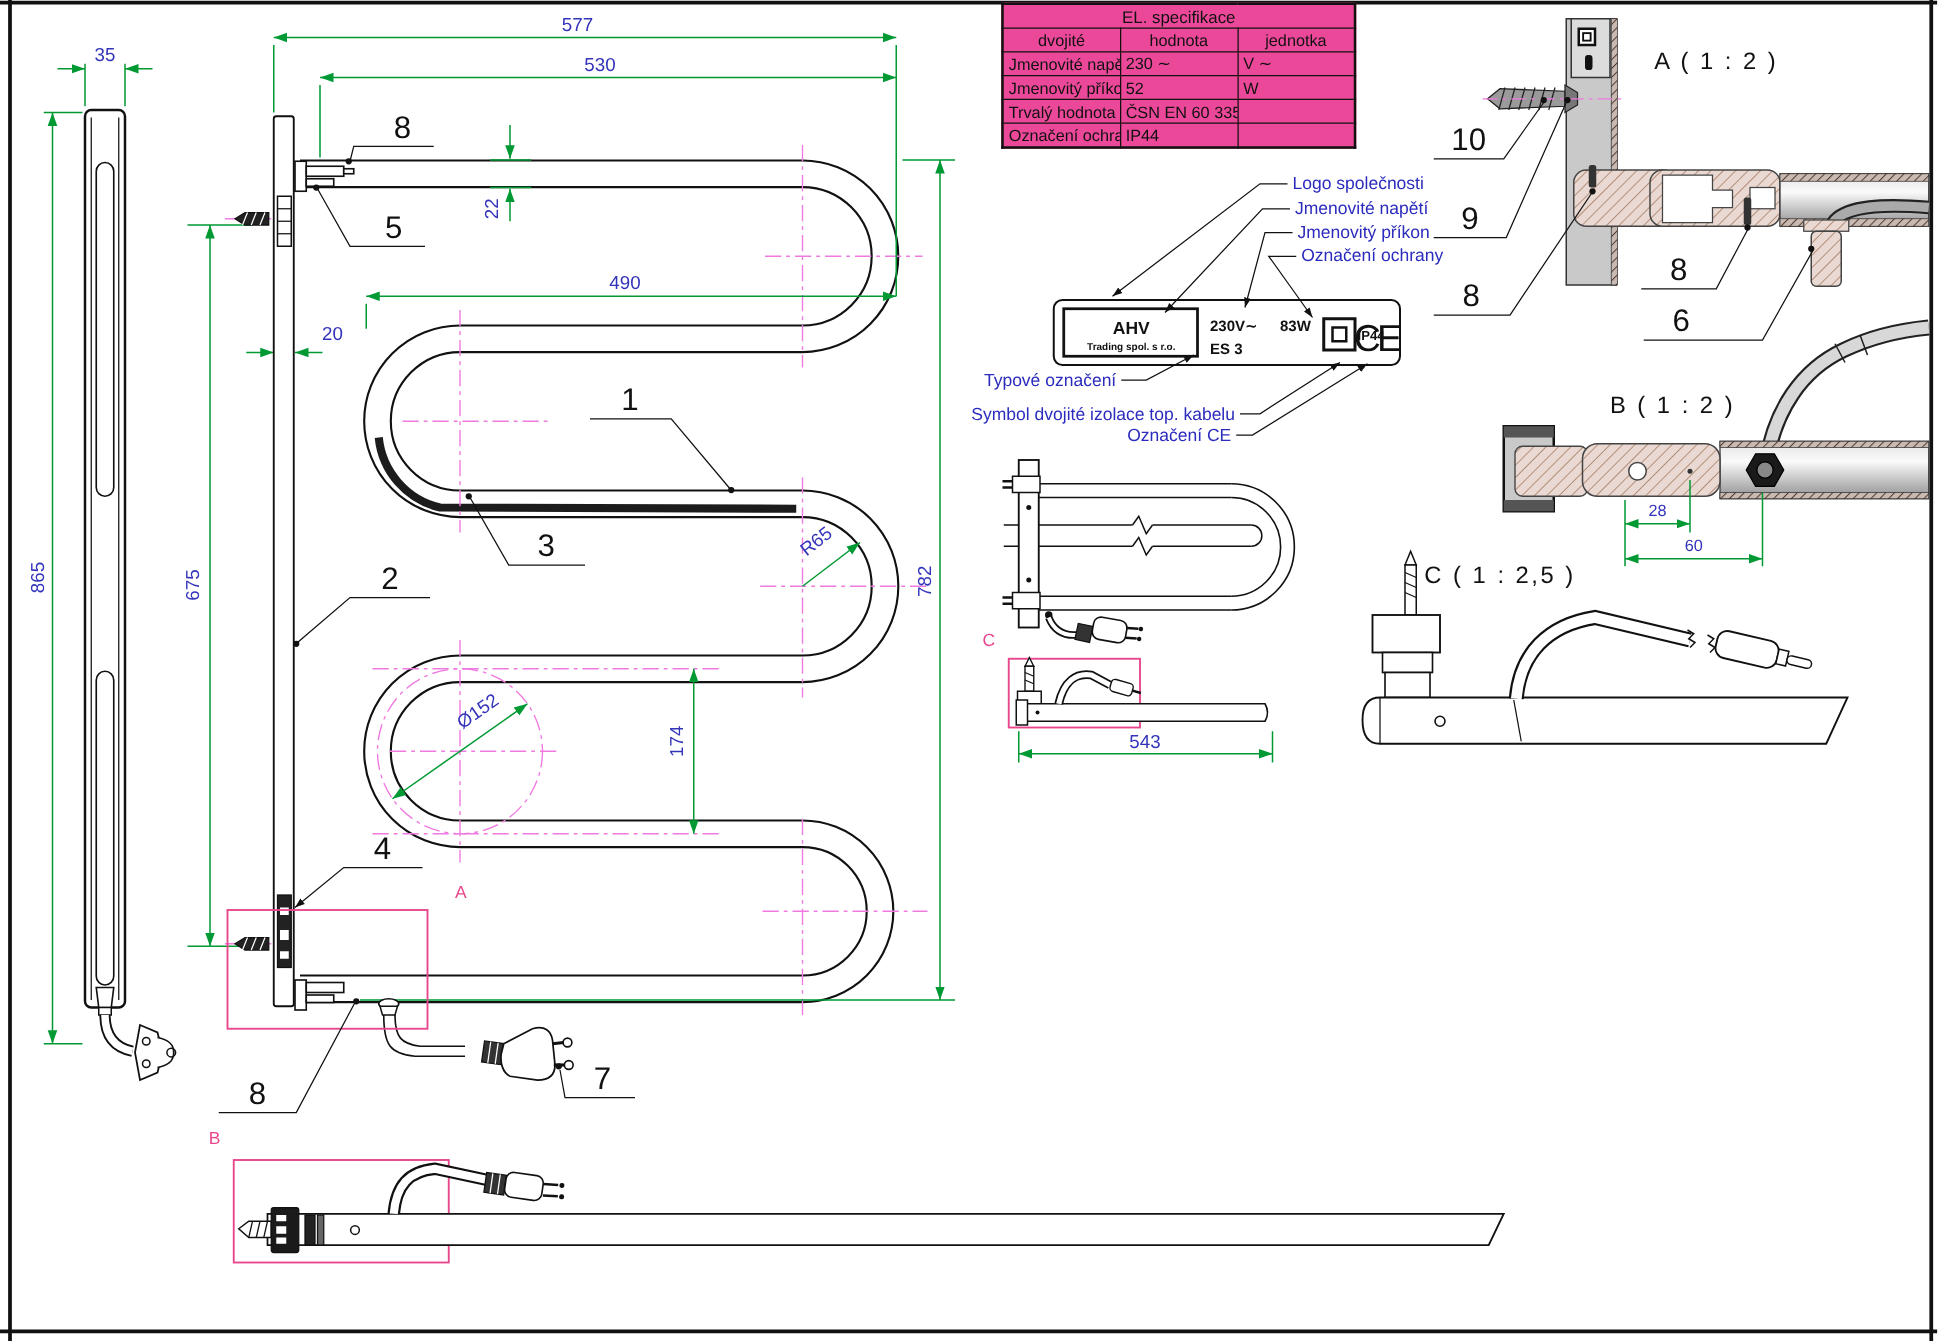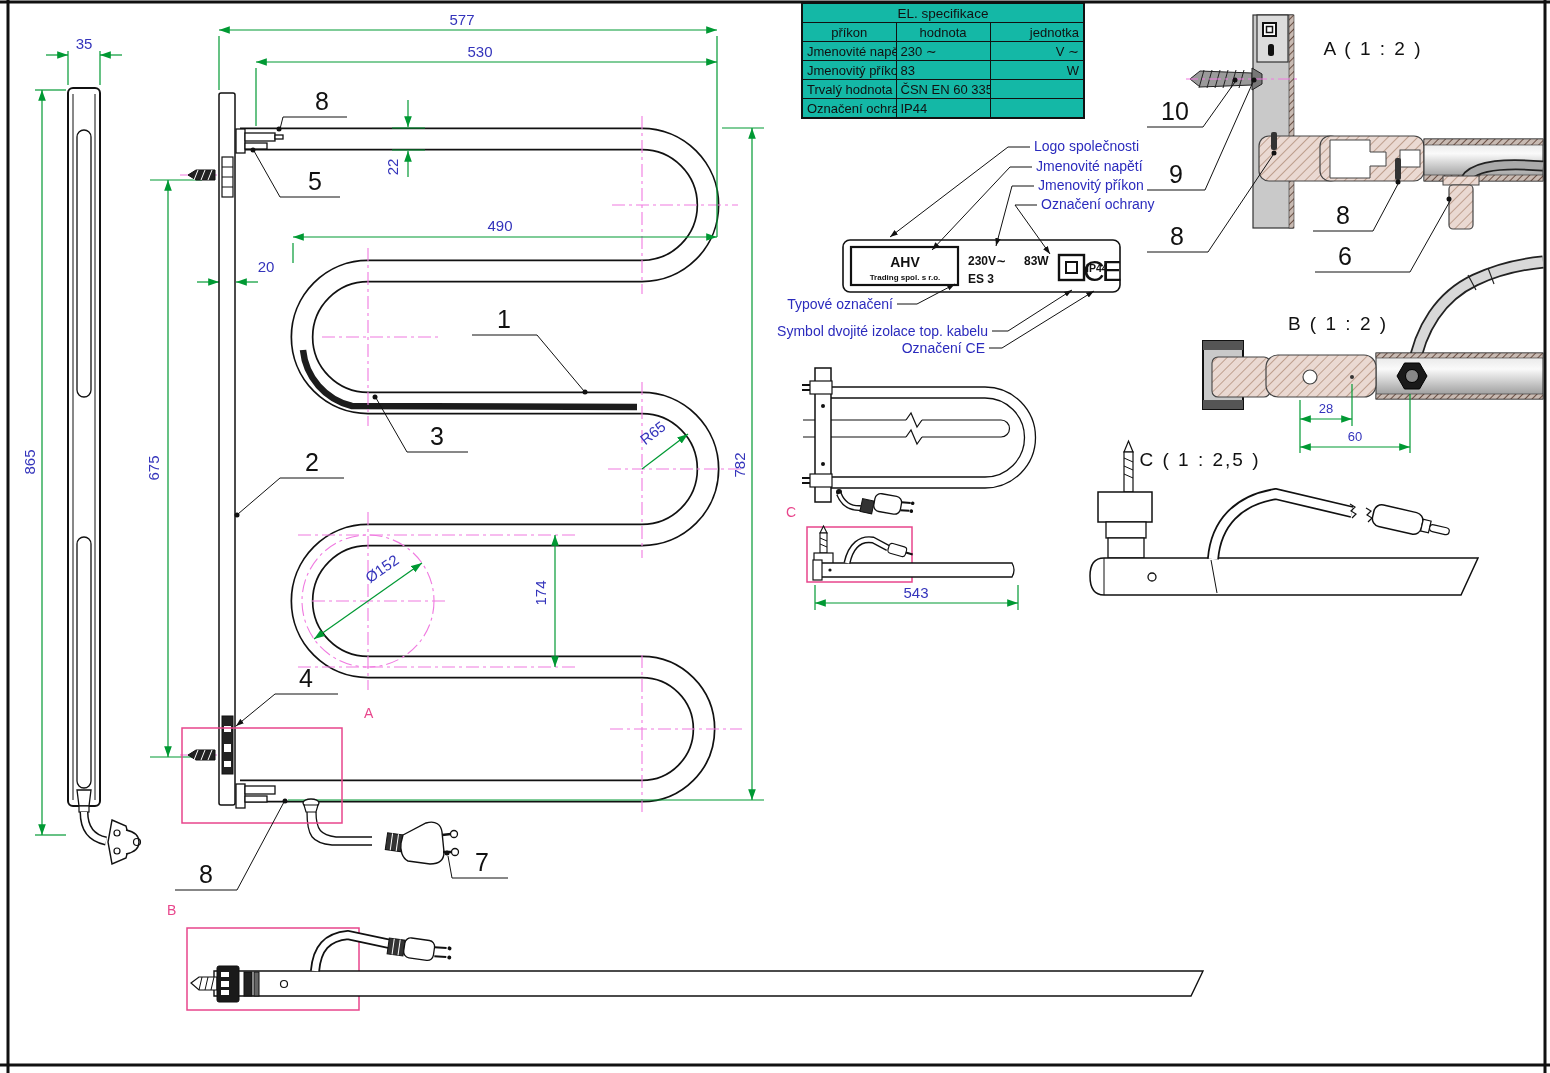--- a/index.html
+++ b/index.html
@@ -1,25 +1,25 @@
 <!DOCTYPE html>
 <html><head>
 <meta charset="utf-8">
 <style>
   html,body{margin:0;padding:0;background:#fff;}
   body{font-family:"Liberation Sans","DejaVu Sans",sans-serif;}
   #stage{position:relative;width:1550px;height:1073px;background:#fff;overflow:hidden;}
   #drawing{position:absolute;left:0;top:0;}
   
   #spec{position:absolute;left:801px;top:2px;width:284px;border-collapse:collapse;
-        font-size:13px;color:#111;background:#14b8a6;table-layout:fixed;}
+        font-size:13px;color:#111;background:#ec4899;table-layout:fixed;}
   #spec td{border:1px solid #111;padding:1px 4px;height:16px;white-space:nowrap;overflow:hidden;}
   #spec .tt{text-align:center;font-size:13.5px;}
   #spec .hd{text-align:center;}
-  #spec td.c1{width:121px;} #spec td.c2{width:93px;margin-left:40px;} #spec td.c3{width:62px;text-align:right;}
+  #spec td.c1{width:121px;} #spec td.c2{width:93px;margin-left:40px;} #spec td.c3{width:62px;}
   #spec{border:2px solid #111;}
   svg text{font-family:"Liberation Sans","DejaVu Sans",sans-serif;}
   .dimtxt{fill:#3434bb;font-size:15px;}
   .dimtxt-s{fill:#3434bb;font-size:13px;}
   .ptxt{fill:#111;font-size:25px;font-weight:400;}
   .vtxt{fill:#111;font-size:19px;letter-spacing:2px;}
   .ztxt{fill:#e8468c;font-size:14px;}
   .ctxt{fill:#2b2bbd;font-size:14px;}
   .nptxt{fill:#111;font-weight:700;}
 </style>
@@ -483,32 +483,32 @@
   <text x="786" y="517" class="ztxt">C</text>
 </g>
 </svg>
 
 <table id="spec">
   <tbody>
         <tr>
           <td colspan="3" class="tt">EL. specifikace</td>
         </tr>
   <tr>
-    <td class="c1 hd">příkon</td>
+    <td class="c1 hd">dvojité</td>
     <td class="c2 hd">hodnota</td>
     <td class="c3 hd">jednotka</td>
   </tr>
   <tr>
     <td class="c1">Jmenovité napětí</td>
     <td class="c2">230 ∼</td>
     <td class="c3">V ∼</td>
   </tr>
   <tr>
     <td class="c1">Jmenovitý příkon</td>
-    <td class="c2">83</td>
+    <td class="c2">52</td>
     <td class="c3">W</td>
   </tr>
   <tr>
     <td class="c1">Trvalý hodnota</td>
     <td class="c2">ČSN EN 60 335-1</td>
     <td class="c3"></td>
   </tr>
   <tr>
     <td class="c1">Označení ochrany</td>
     <td class="c2">IP44</td>

